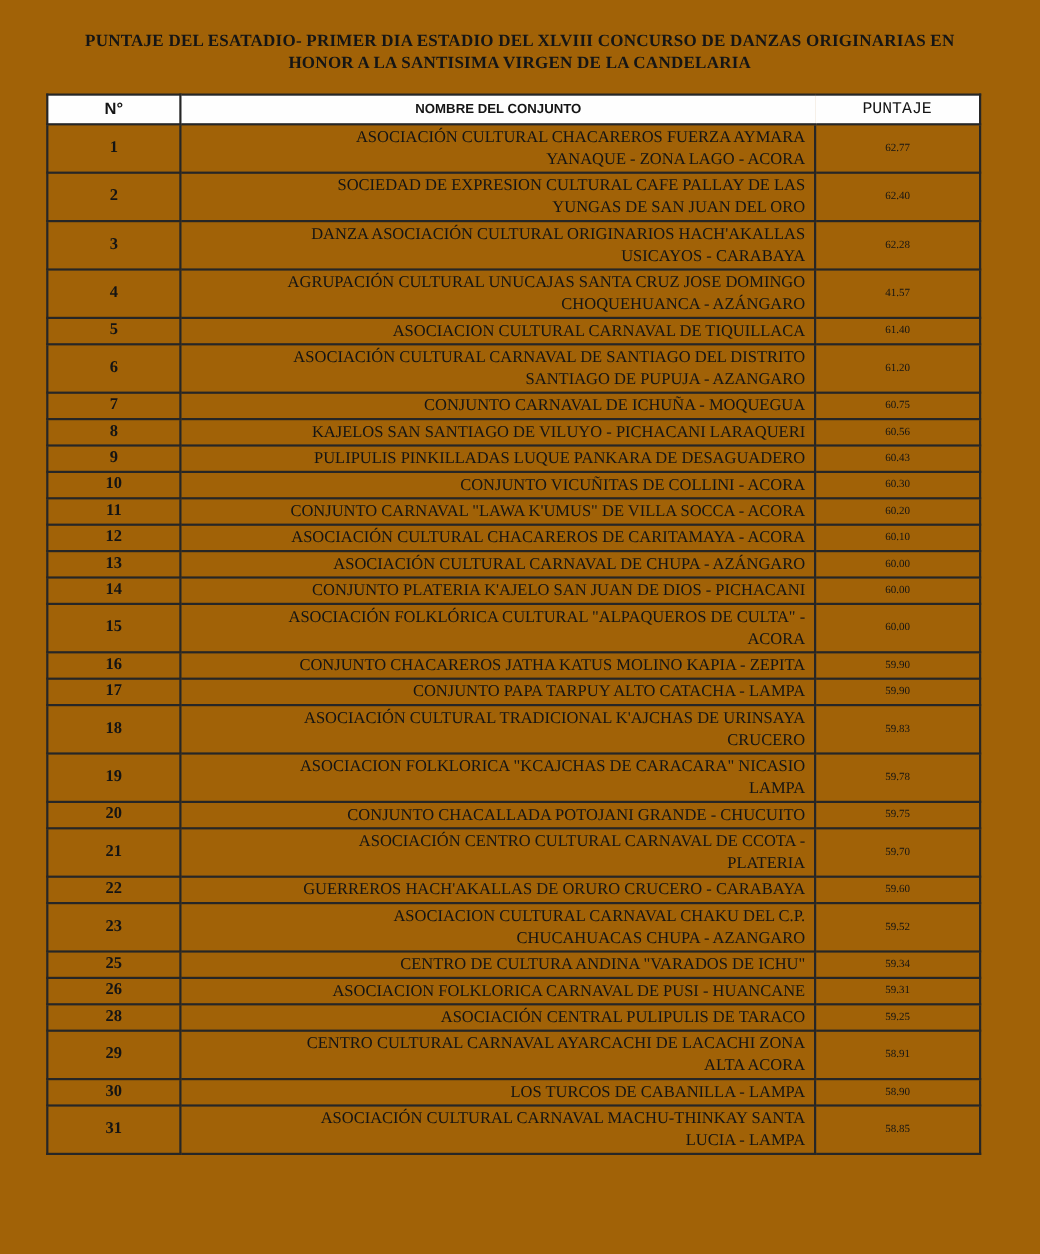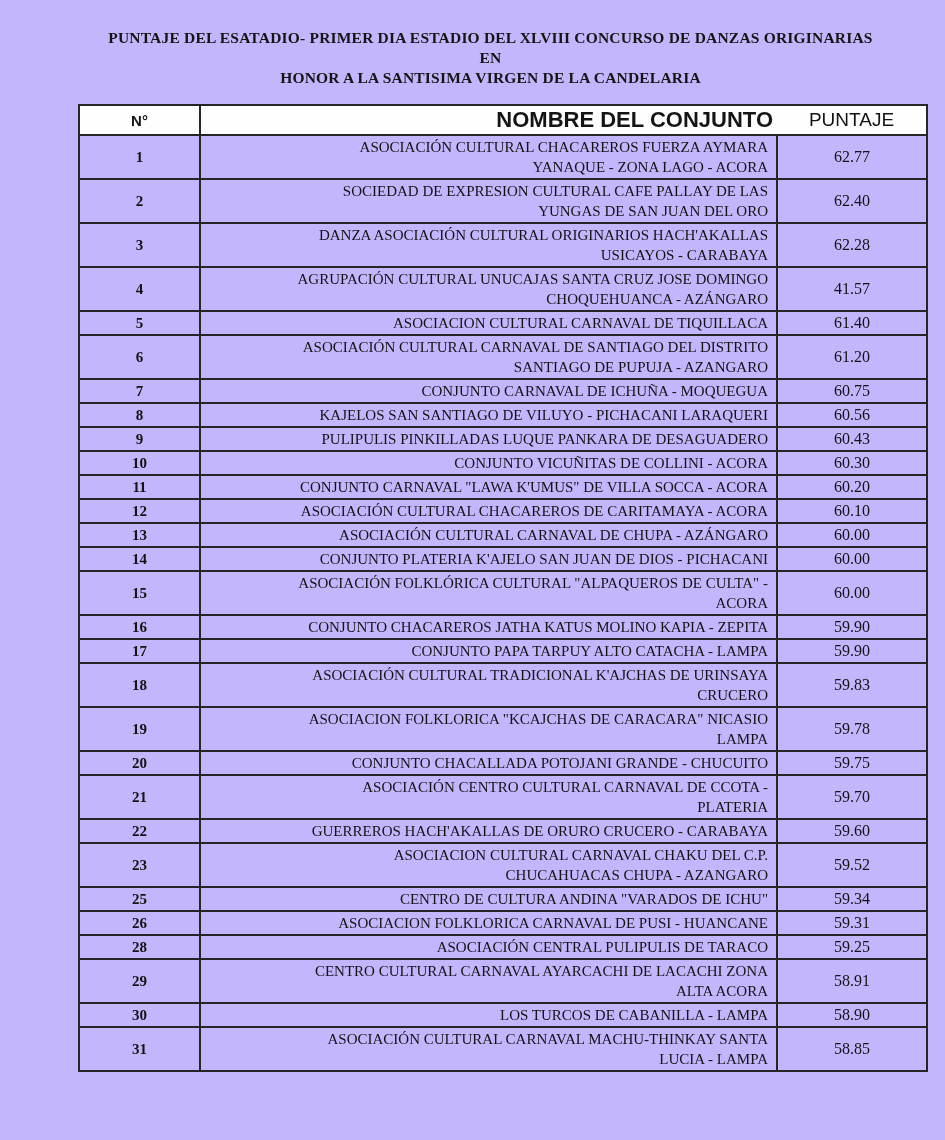--- a/index.html
+++ b/index.html
@@ -3,26 +3,25 @@
 <meta charset="utf-8">
 <style>
   html, body {
     margin: 0;
     padding: 0;
     background: #ffffff;
   }
   .page {
     width: 945px;
     height: 1140px;
-    background: #c4b5fd;
+    background: #a16207;
     box-sizing: border-box;
     color: #141414;
     font-family: "Liberation Serif", serif;
     overflow: hidden;
-    padding-left: 36px;
   }
   .doc-title {
     padding-top: 28px;
     margin: 0 70px;
     text-align: center;
     font-family: "Liberation Serif", serif;
     font-weight: bold;
     font-size: 15.5px;
     line-height: 1.28;
     letter-spacing: 0.2px;
@@ -47,46 +46,47 @@
     height: 27px;
     padding: 1px 4px;
     background: #fefefe;
   }
   th.h-num {
     font-size: 15px;
     font-weight: bold;
     text-align: center;
   }
   th.h-name {
-    font-size: 22px;
-    font-weight: bold;
-    text-align: right;
+    font-size: 12px;
+    font-weight: bold;
+    text-align: center;
     border-right: none;
   }
   th.h-score {
-    font-size: 19px;
+    font-size: 15px;
     font-weight: normal;
     border-left: none;
+    font-family: Liberation Mono, monospace;
   }
   td.cell-num {
     text-align: center;
     font-weight: bold;
     font-size: 15px;
     padding: 1px 2px;
   }
   td.cell-name {
     text-align: right;
     font-size: 15px;
     line-height: 20px;
     padding: 1px 8px;
     white-space: pre-line;
   }
   td.cell-score {
     text-align: center;
-    font-size: 16px;
+    font-size: 10px;
     padding: 1px 2px;
   }
 </style>
 </head>
 <body>
 
 <div class="page">
 
   <div class="doc-title">
     <div>PUNTAJE DEL ESATADIO- PRIMER DIA ESTADIO DEL XLVIII CONCURSO DE DANZAS ORIGINARIAS EN</div>

